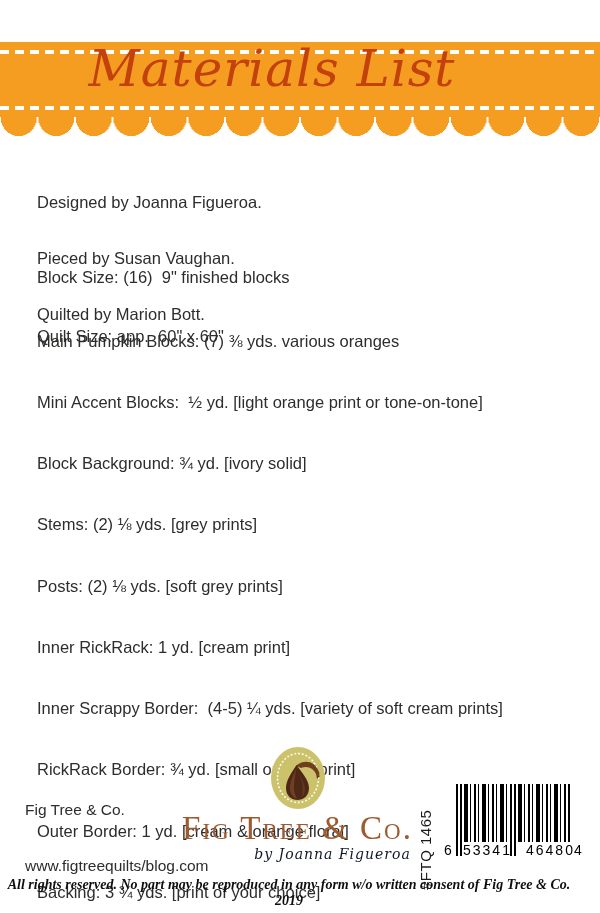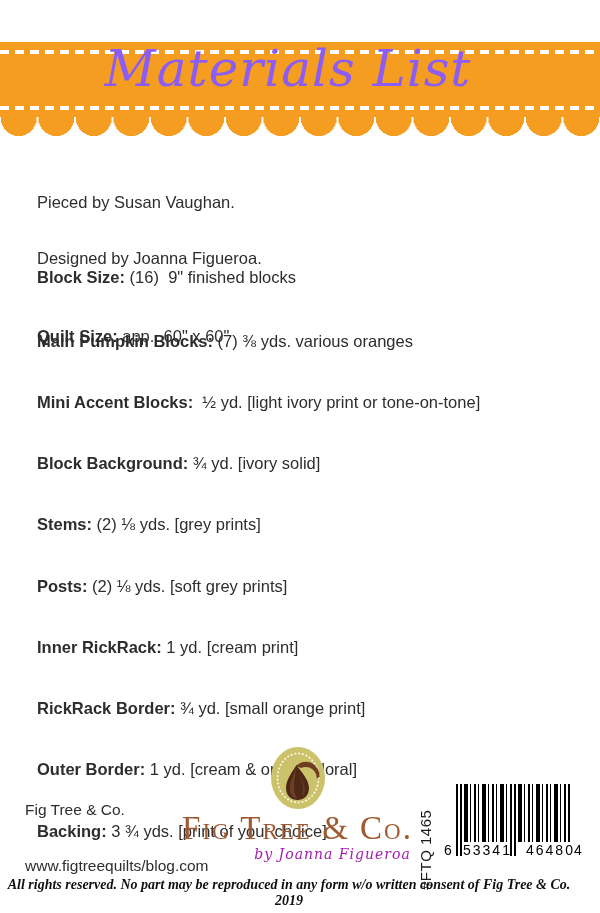--- a/index.html
+++ b/index.html
@@ -32,24 +32,23 @@
   .dash-bottom { bottom: 7px; }
   .title {
     position: absolute;
     top: 44px; left: 0;
     width: 544px;
     text-align: center;
     font-family: "DejaVu Serif", serif;
     font-style: italic;
     font-size: 50px;
     line-height: 1;
-    color: #8b5cf6;
+    color: #c2410c;
     letter-spacing: 1px;
     z-index: 2;
-    margin-left: 16px;
   }
   .scallops {
     position: absolute;
     top: 117px; left: 0;
     width: 600px; height: 20px;
     background-image: radial-gradient(ellipse 19px 20px at 50% 0%, #F59D21 0 95%, rgba(245,157,33,0) 96%);
     background-size: 37.5px 20px;
     background-repeat: repeat-x;
   }
 
@@ -71,21 +70,21 @@
     white-space: pre-wrap;
   }
   .materials {
     position: absolute;
     top: 290px; left: 37px;
     font-size: 16.5px;
     line-height: 20.4px;
     color: #2e2d2c;
     white-space: pre-wrap;
   }
-  .lbl { font-weight: bold; }
+  .lbl { font-weight: normal; }
 
   
   .contact {
     position: absolute;
     top: 764px; left: 25px;
     font-size: 15.5px;
     line-height: 18.6px;
     color: #2e2d2c;
     white-space: pre-wrap;
   }
@@ -105,21 +104,21 @@
     line-height: 1;
     color: #A05A2F;
     letter-spacing: 2px;
   }
   .logo-byline {
     margin-top: 1px;
     padding-left: 70px;
     font-family: "DejaVu Serif", serif;
     font-style: italic;
     font-size: 14px;
-    color: #a21caf;
+    color: #0f172a;
     letter-spacing: 1px;
   }
 
   .item-number {
     position: absolute;
     left: 417px; top: 790px;
     height: 100px;
     writing-mode: vertical-rl;
     transform: rotate(180deg);
     font-size: 15px;
@@ -175,36 +174,38 @@
 <div class="page">
 
   <div class="header">
     <div class="dash dash-top"></div>
     <div class="dash dash-bottom"></div>
   </div>
   <div class="title">Materials List</div>
   <div class="scallops"></div>
 
   <div class="credits">
+    <div>Designed by Joanna Figueroa.</div>
     <div>Pieced by Susan Vaughan.</div>
-    <div>Designed by Joanna Figueroa.</div>
+    <div>Quilted by Marion Bott.</div>
   </div>
 
   <div class="sizes">
     <div><span class="lbl">Block Size:</span><span> (16)  9" finished blocks</span></div>
     <div><span class="lbl">Quilt Size:</span><span> app.  60" x 60"</span></div>
   </div>
 
   <div class="materials">
     <div><span class="lbl">Main Pumpkin Blocks:</span><span> (7) ⅜ yds. various oranges</span></div>
-    <div><span class="lbl">Mini Accent Blocks:</span><span>  ½ yd. [light ivory print or tone-on-tone]</span></div>
+    <div><span class="lbl">Mini Accent Blocks:</span><span>  ½ yd. [light orange print or tone-on-tone]</span></div>
     <div><span class="lbl">Block Background:</span><span> ¾ yd. [ivory solid]</span></div>
     <div><span class="lbl">Stems:</span><span> (2) ⅛ yds. [grey prints]</span></div>
     <div><span class="lbl">Posts:</span><span> (2) ⅛ yds. [soft grey prints]</span></div>
     <div><span class="lbl">Inner RickRack:</span><span> 1 yd. [cream print]</span></div>
+    <div><span class="lbl">Inner Scrappy Border:</span><span>  (4-5) ¼ yds. [variety of soft cream prints]</span></div>
     <div><span class="lbl">RickRack Border:</span><span> ¾ yd. [small orange print]</span></div>
     <div><span class="lbl">Outer Border:</span><span> 1 yd. [cream &amp; orange floral]</span></div>
     <div><span class="lbl">Backing:</span><span> 3 ¾ yds. [print of your choice]</span></div>
     
   </div>
 
   <div class="contact">
     <div>Fig Tree &amp; Co.</div>
     <div>www.figtreequilts/blog.com</div>
     

